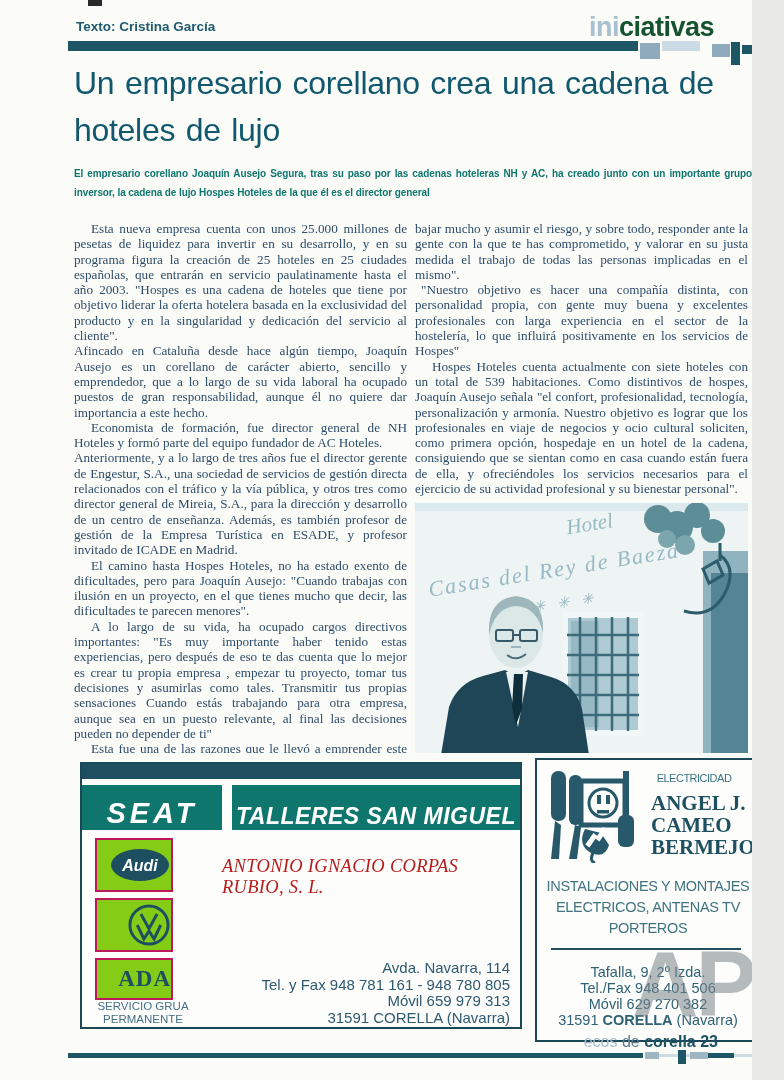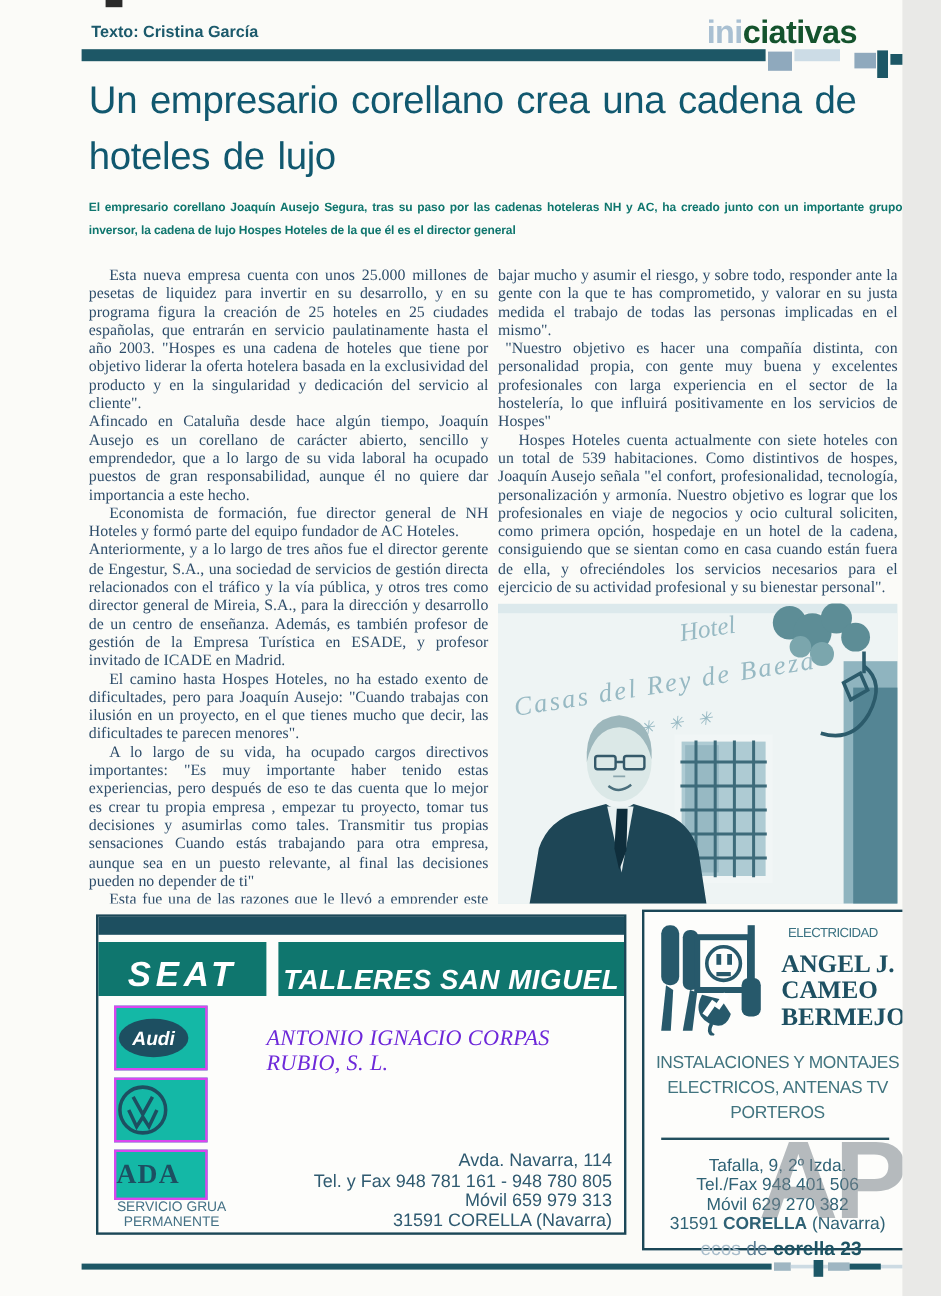--- a/index.html
+++ b/index.html
@@ -37,27 +37,27 @@
   .ad{border:2px solid #1b4757;background:#fdfdfb;}
   .ad-seat{left:80px;top:762px;width:438px;height:263px;}
   .seat-topbar{left:0;top:0;width:438px;height:15px;background:#1d4f60;}
   .seat-panel{top:21px;height:45px;background:#0f766e;display:flex;align-items:flex-end;justify-content:center;}
   .seat-logo-panel{left:0;width:140px;}
   .talleres-panel{left:150px;width:288px;}
   .seat-word{font-family:"Liberation Sans",sans-serif;font-weight:bold;font-style:italic;
              font-size:29px;color:#ffffff;letter-spacing:4px;}
   .talleres-word{font-family:"Liberation Sans",sans-serif;font-weight:bold;font-style:italic;
                  font-size:23px;color:#ffffff;letter-spacing:0.5px;}
-  .logo-box{left:13px;width:74px;height:50px;border:2px solid #d946ef;background:#14b8a6;
-            display:flex;align-items:center;justify-content:flex-start;}
+  .logo-box{left:13px;width:74px;height:50px;border:2px solid #be185d;background:#84cc16;
+            display:flex;align-items:center;justify-content:flex-end;}
   .ada-word{font-family:"Liberation Serif",serif;font-weight:bold;font-size:23px;
             color:#1d4f61;letter-spacing:1px;}
   .grua{left:6px;top:236px;width:110px;text-align:center;font-family:"Liberation Sans",sans-serif;
         font-size:11.5px;line-height:13px;color:#447186;}
-  .owner{left:140px;top:92px;width:292px;font-style:italic;font-size:18.5px;color:#6d28d9;
+  .owner{left:140px;top:92px;width:292px;font-style:italic;font-size:18.5px;color:#b91c1c;
          letter-spacing:0.3px;}
   .seat-contact{right:10px;top:196px;width:300px;text-align:right;
                 font-family:Liberation Sans, sans-serif;font-size:15px;line-height:16.5px;color:#2f5a70;}
 
   .ad-elec{left:535px;top:758px;width:222px;height:280px;}
   .elec-cat{left:100px;top:12px;width:114px;text-align:center;font-family:"Liberation Sans",sans-serif;
             font-size:11px;color:#3a7282;letter-spacing:-0.5px;}
   .elec-name{left:98px;top:32px;width:118px;font-family:"Liberation Serif",serif;
              font-weight:bold;font-size:21px;line-height:22px;color:#1e5062;margin-left:16px;}
   .elec-serv{left:4px;top:116px;width:214px;text-align:center;font-family:"Liberation Sans",sans-serif;

